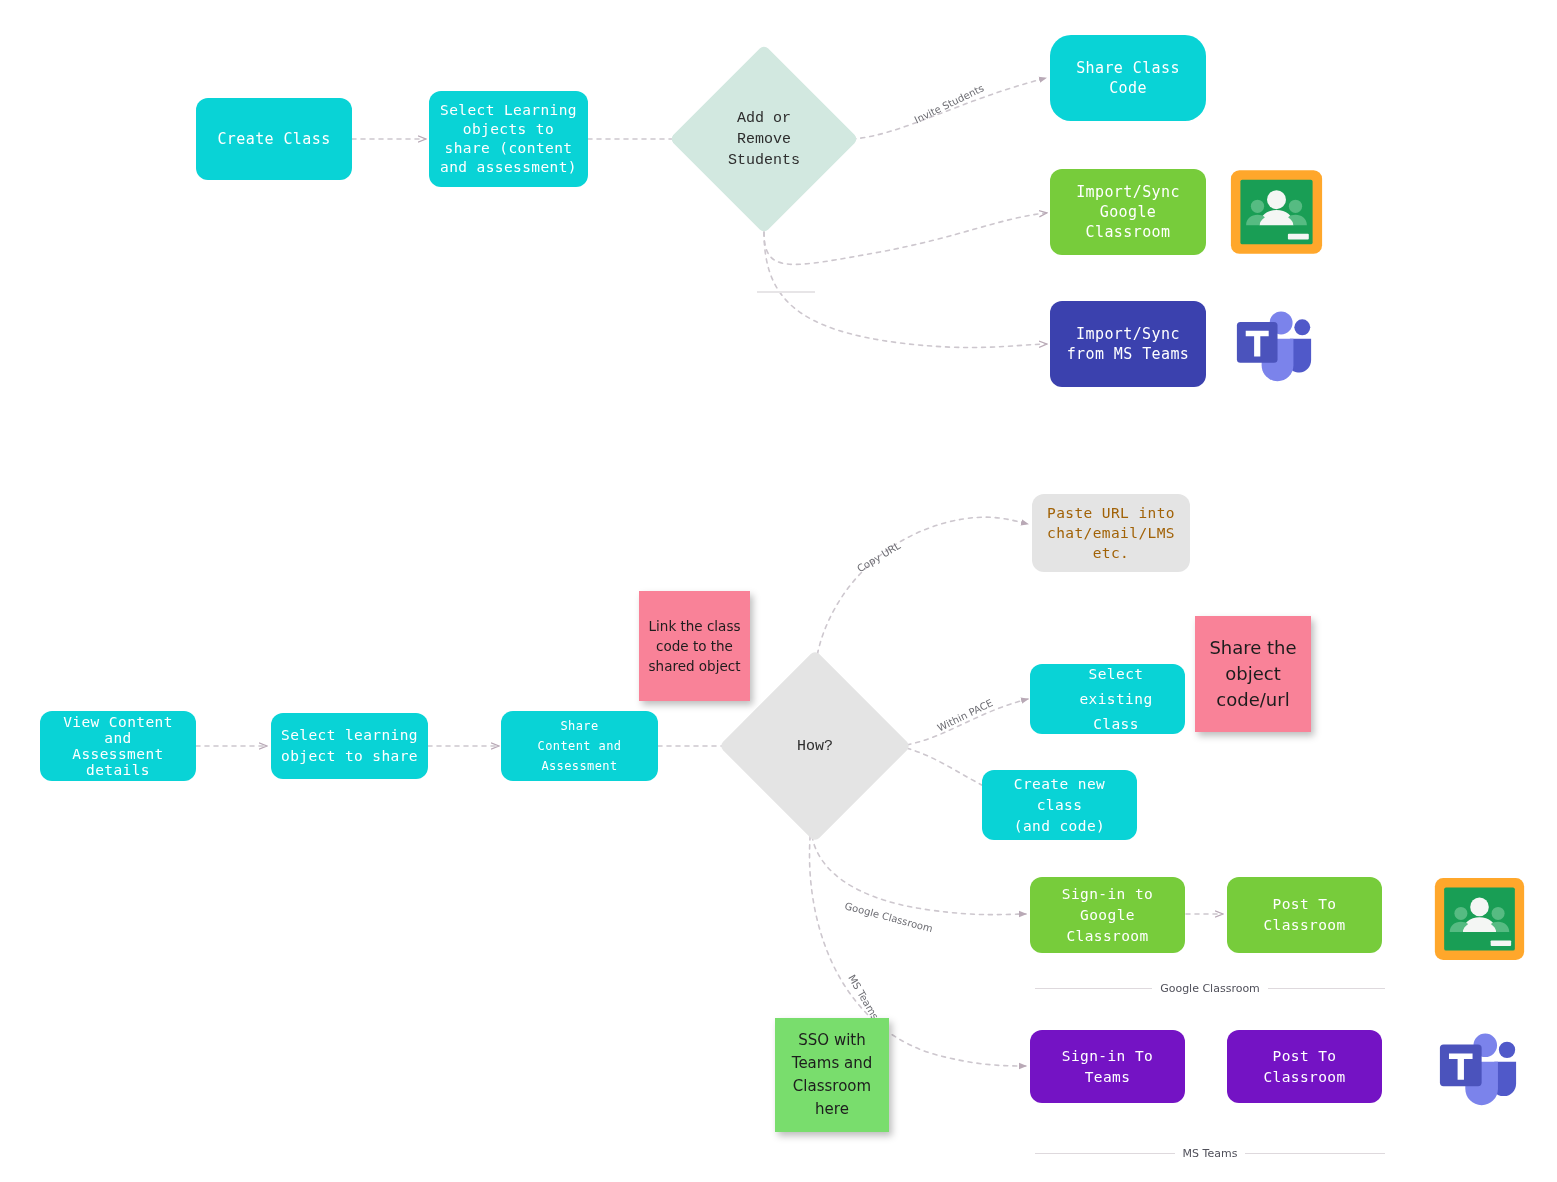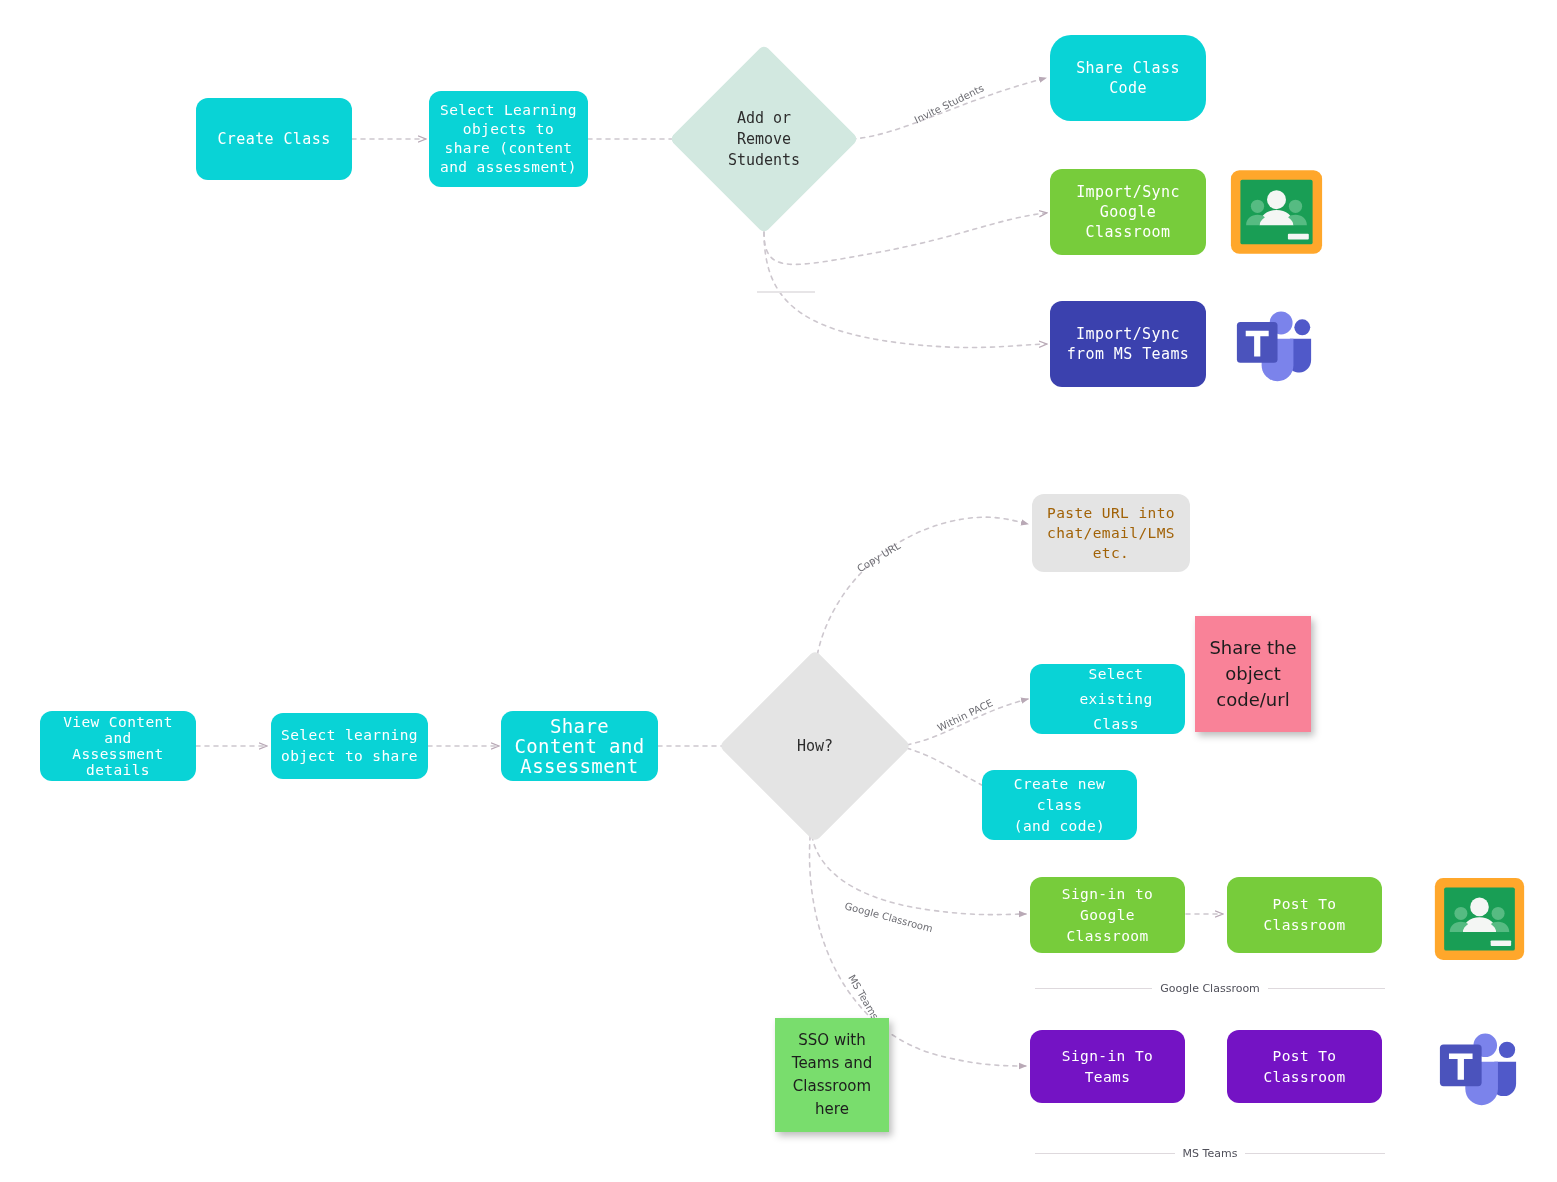--- a/index.html
+++ b/index.html
@@ -63,20 +63,21 @@
     position: absolute;
     left: 0; top: 0;
     width: 100%;
     height: 100%;
     transform: rotate(45deg);
     border-radius: 6px;
   }
   .diamond .dlabel {
     position: relative;
     z-index: 2;
+    font-family: Liberation Mono, monospace;
   }
   .d-mint .shape { background: #d2e8e0; }
   .d-grey .shape { background: #e4e4e4; }
 
   
   .sticky {
     position: absolute;
     box-sizing: border-box;
     display: flex;
     align-items: center;
@@ -222,21 +223,21 @@
     </svg>
   </div>
 
   <div class="node n-cyan" style="left:40px; top:711px; width:156px; height:70px; font-size:14.5px; line-height:16px;">View Content and
 Assessment
 details</div>
 
   <div class="node n-cyan" style="left:271px; top:713px; width:157px; height:66px; font-size:14.5px; line-height:21px;">Select learning
 object to share</div>
 
-  <div class="node n-cyan" style="left:501px; top:711px; width:157px; height:70px; font-size:19px; line-height:20px;">Share
+  <div class="node n-cyan" style="left:501px; top:711px; width:157px; height:70px; font-size:12px; line-height:20px;">Share
 Content and
 Assessment</div>
 
   <div class="diamond d-grey" style="left:747px; top:678px; width:136px; height:136px;">
     <span class="shape"></span>
     <span class="dlabel">How?</span>
   </div>
 
   <div class="node n-grey" style="left:1032px; top:494px; width:158px; height:78px; font-size:14.5px; line-height:20px;">Paste URL into
 chat/email/LMS
@@ -260,20 +261,23 @@
 Classroom</div>
 
   <div class="edge-label" style="left:858px; top:564px; transform: rotate(-31deg);">Copy URL</div>
 
   <div class="edge-label" style="left:938px; top:723px; transform: rotate(-26deg);">Within PACE</div>
 
   <div class="edge-label" style="left:845px; top:900px; transform: rotate(15deg);">Google Classroom</div>
 
   <div class="edge-label" style="left:851px; top:970px; transform: rotate(60deg);">MS Teams</div>
 
+  <div class="sticky s-pink" style="left:639px; top:591px; width:111px; height:110px; font-size:13.5px; line-height:20px;">Link the class
+code to the
+shared object</div>
 
   <div class="sticky s-pink" style="left:1195px; top:616px; width:116px; height:116px; font-size:18px; line-height:26px;">Share the
 object
 code/url</div>
 
   <div class="sticky s-green" style="left:775px; top:1018px; width:114px; height:114px; font-size:15px; line-height:23px;">SSO with
 Teams and
 Classroom
 here</div>
 

